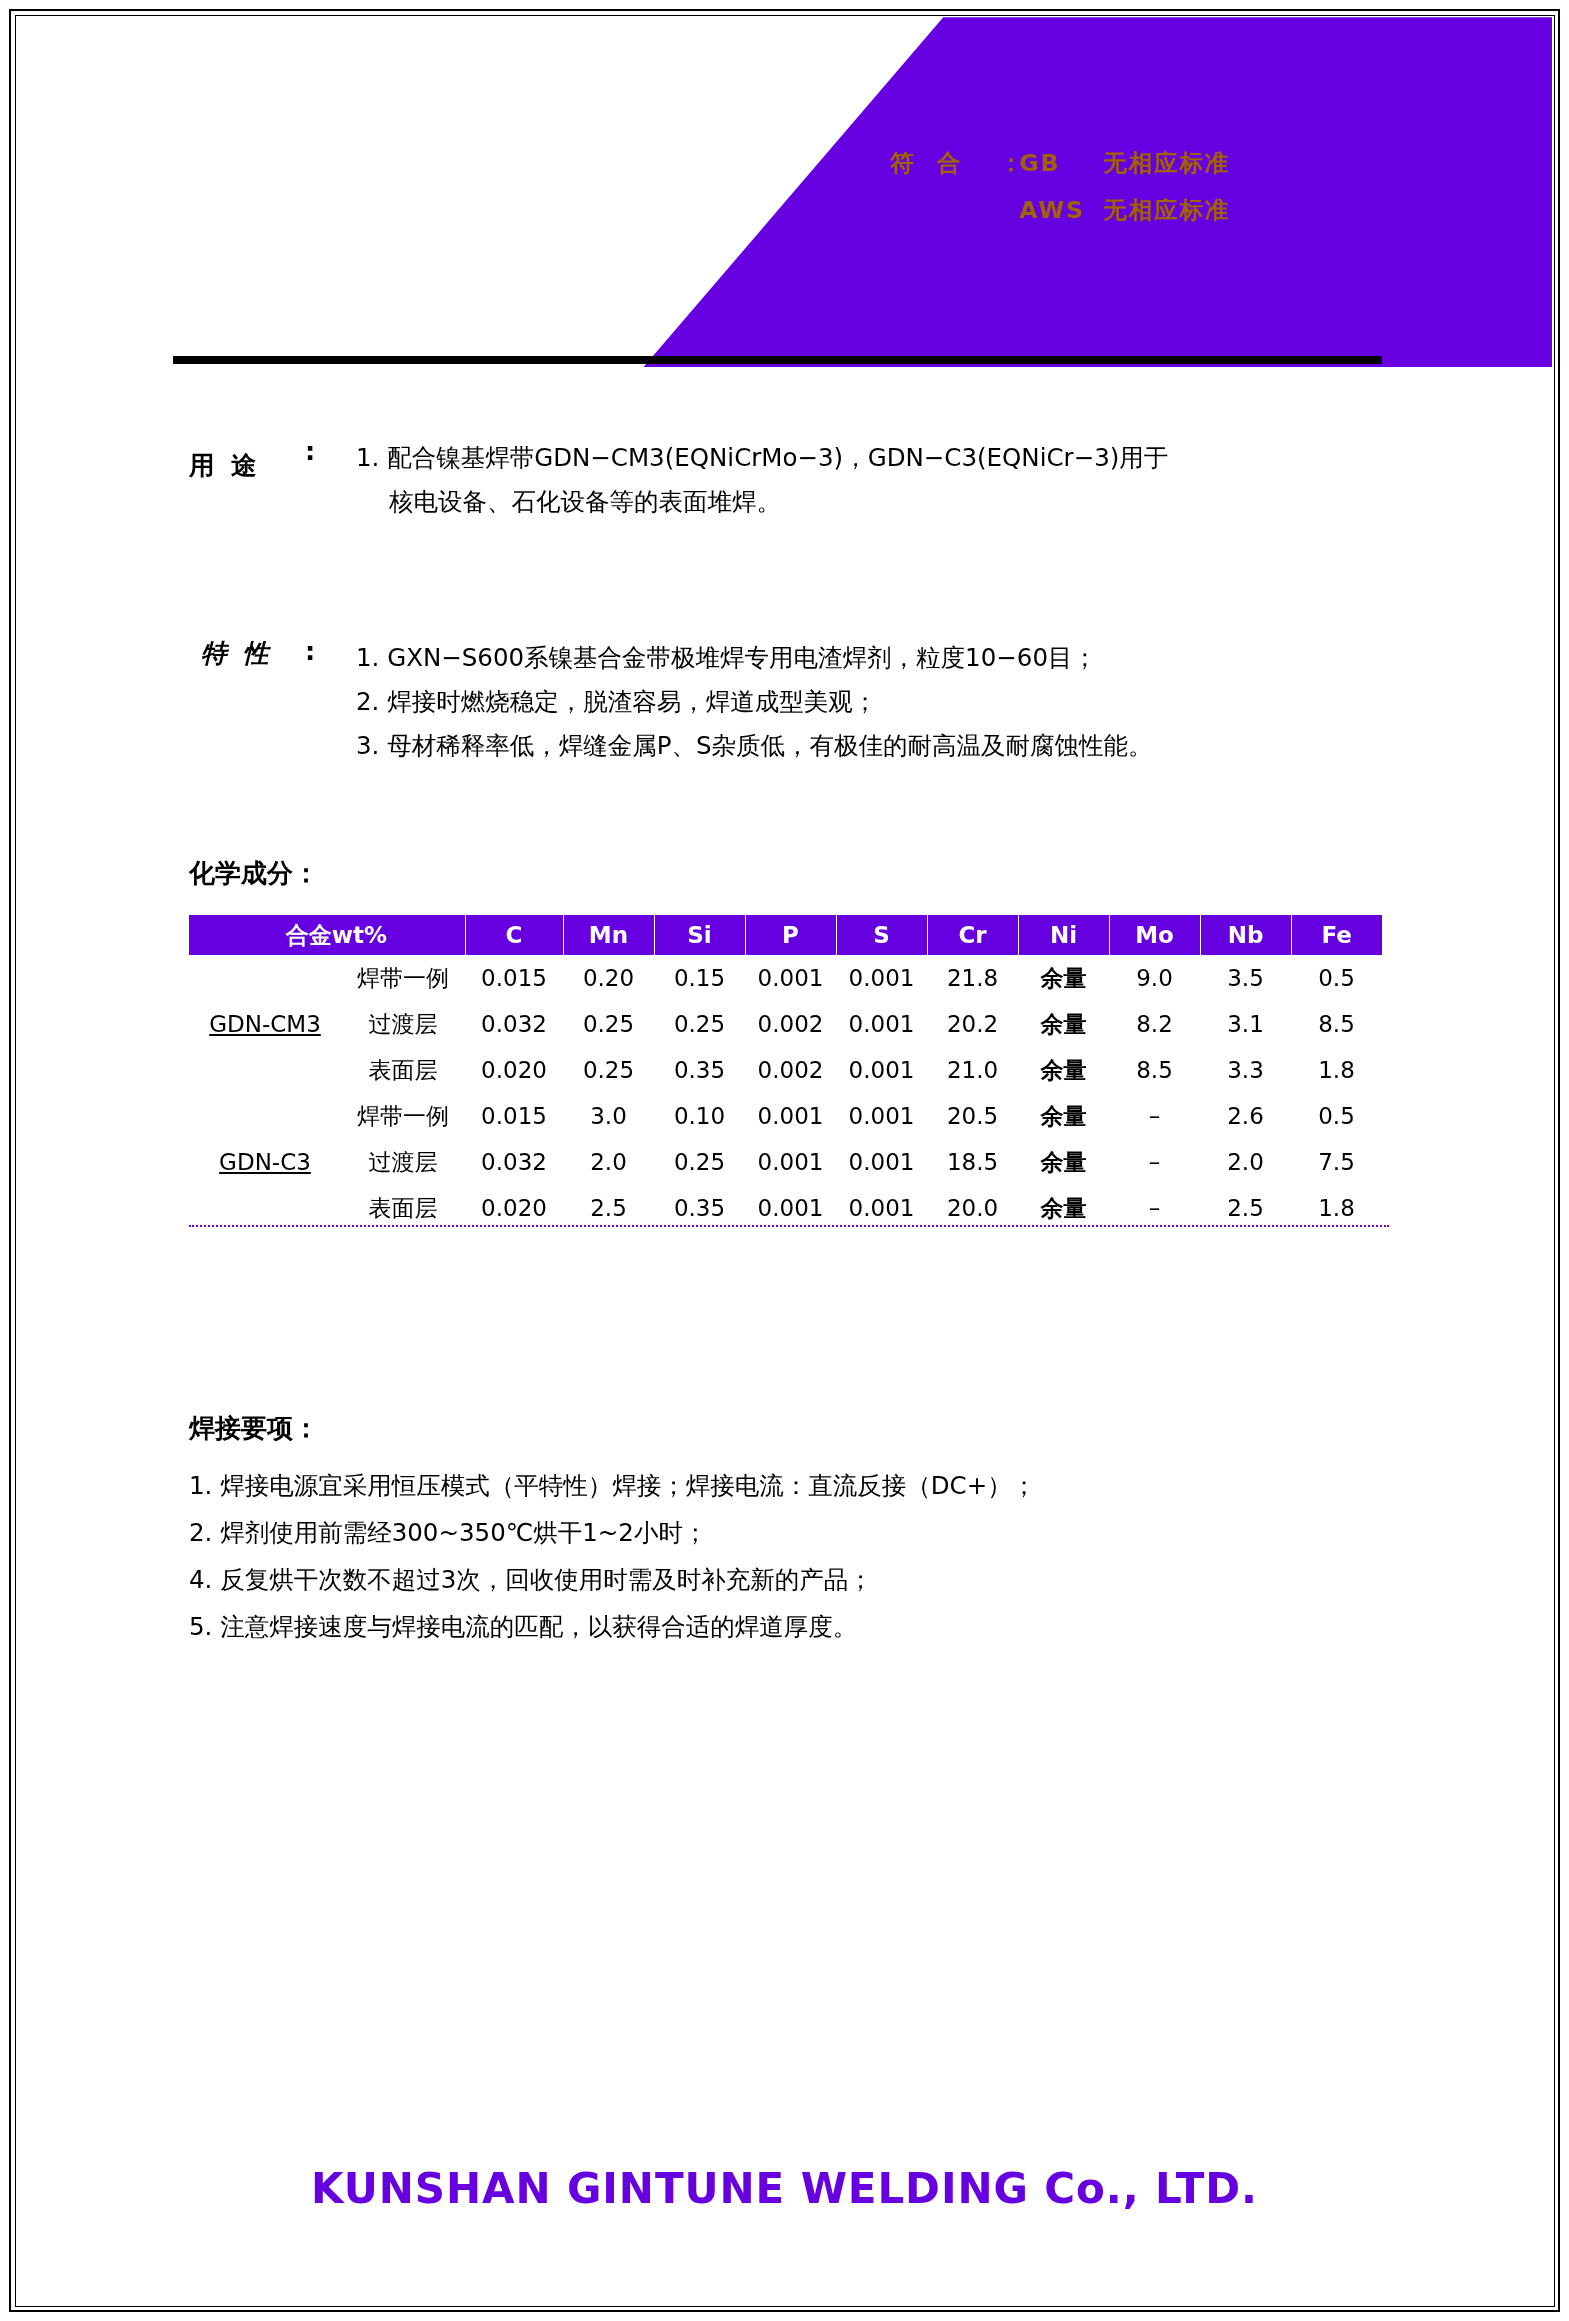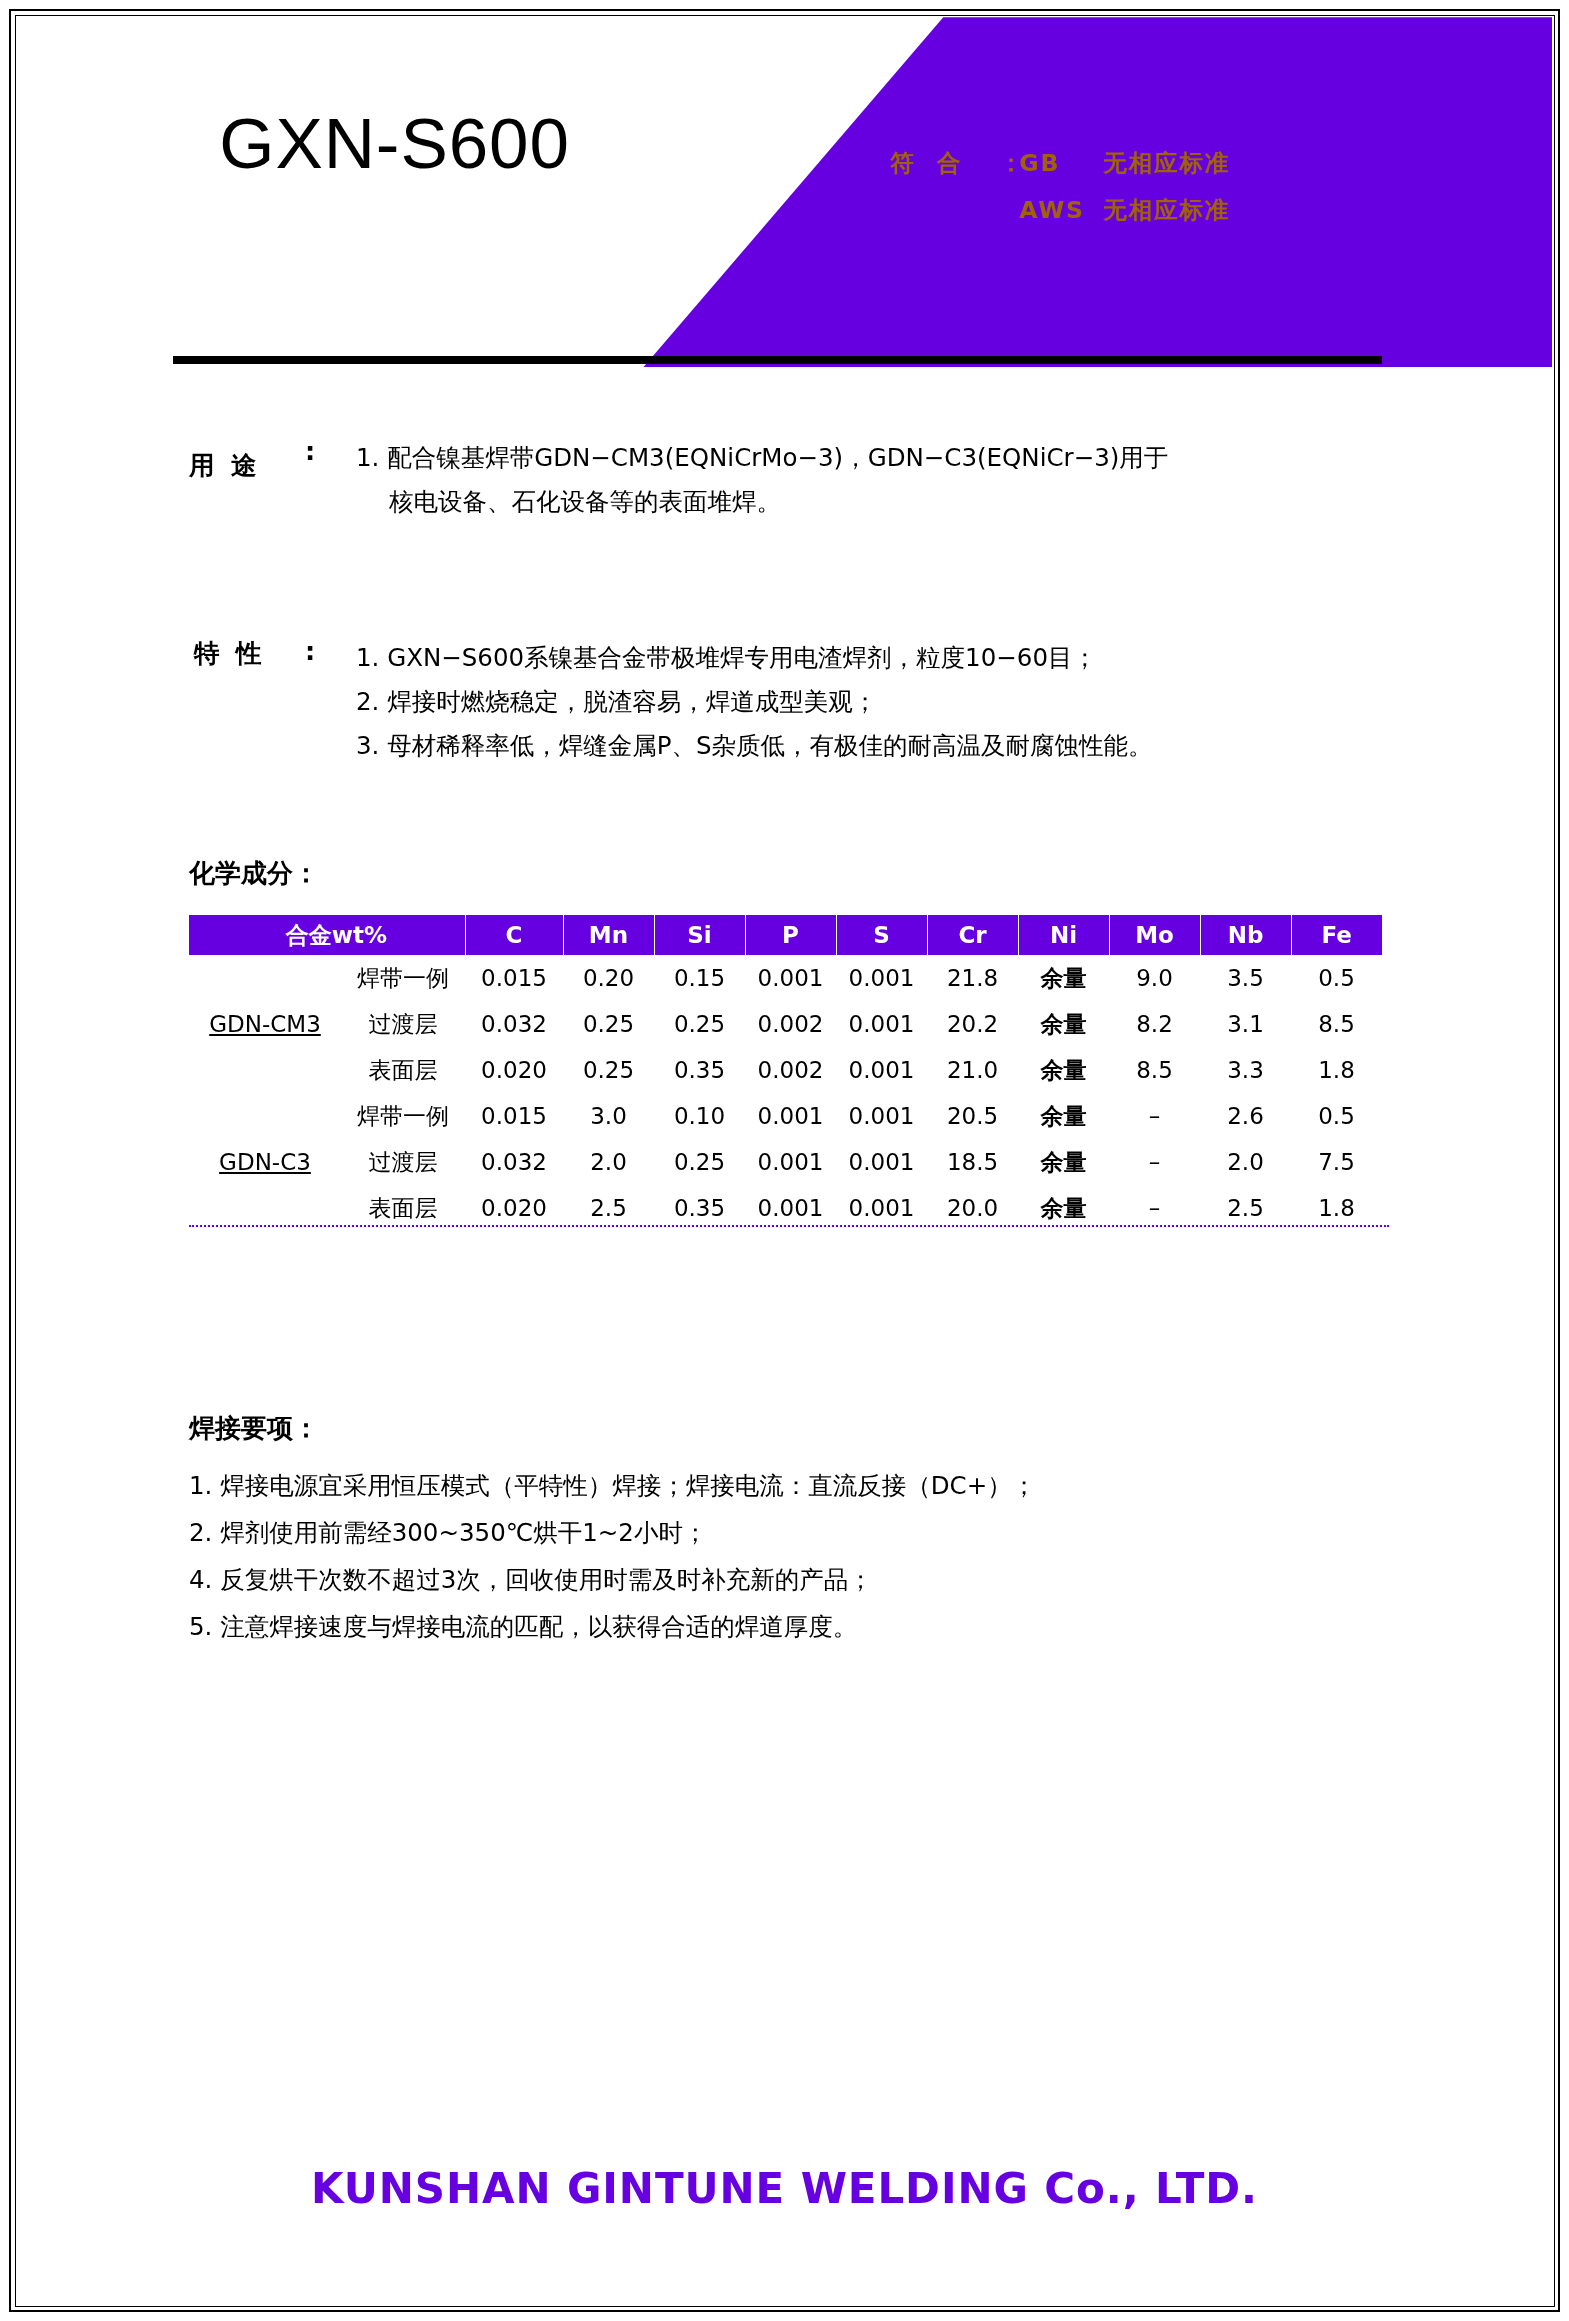--- a/index.html
+++ b/index.html
@@ -111,21 +111,21 @@
   }
   .sec-body .ln { white-space: nowrap; }
   .indent { padding-left: 33px; }
 
   
   #purpose-label { left: 189px; top: 436px; margin-top: 12px; }
   #purpose-colon { left: 305px; top: 436px; }
   #purpose-body  { left: 356px; top: 436px; width: 1091px; }
 
   
-  #feature-label { left: 194px; top: 636px; }
+  #feature-label { left: 201px; top: 636px; font-style: italic; }
   #feature-colon { left: 305px; top: 636px; }
   #feature-body  { left: 356px; top: 636px; width: 1127px; }
 
   
   #chem-title {
     position: absolute;
     left: 189px; top: 856px;
     font-size: 26px;
     font-weight: bold;
   }
@@ -209,21 +209,20 @@
 </head>
 <body>
 
 <div class="page">
 
   <div class="frame-outer"></div>
   <div class="frame-inner"></div>
 
   <div class="header">
     <div class="header-purple"></div>
-    <div class="title">GXN-S600</div>
 
     <div class="std-block">
       <div class="std-row">
         <span class="std-label">符 合</span>
         <span class="std-colon">：</span>
         <span class="std-org">GB</span>
         <span>无相应标准</span>
       </div>
       <div class="std-row">
         <span class="std-label"></span>

